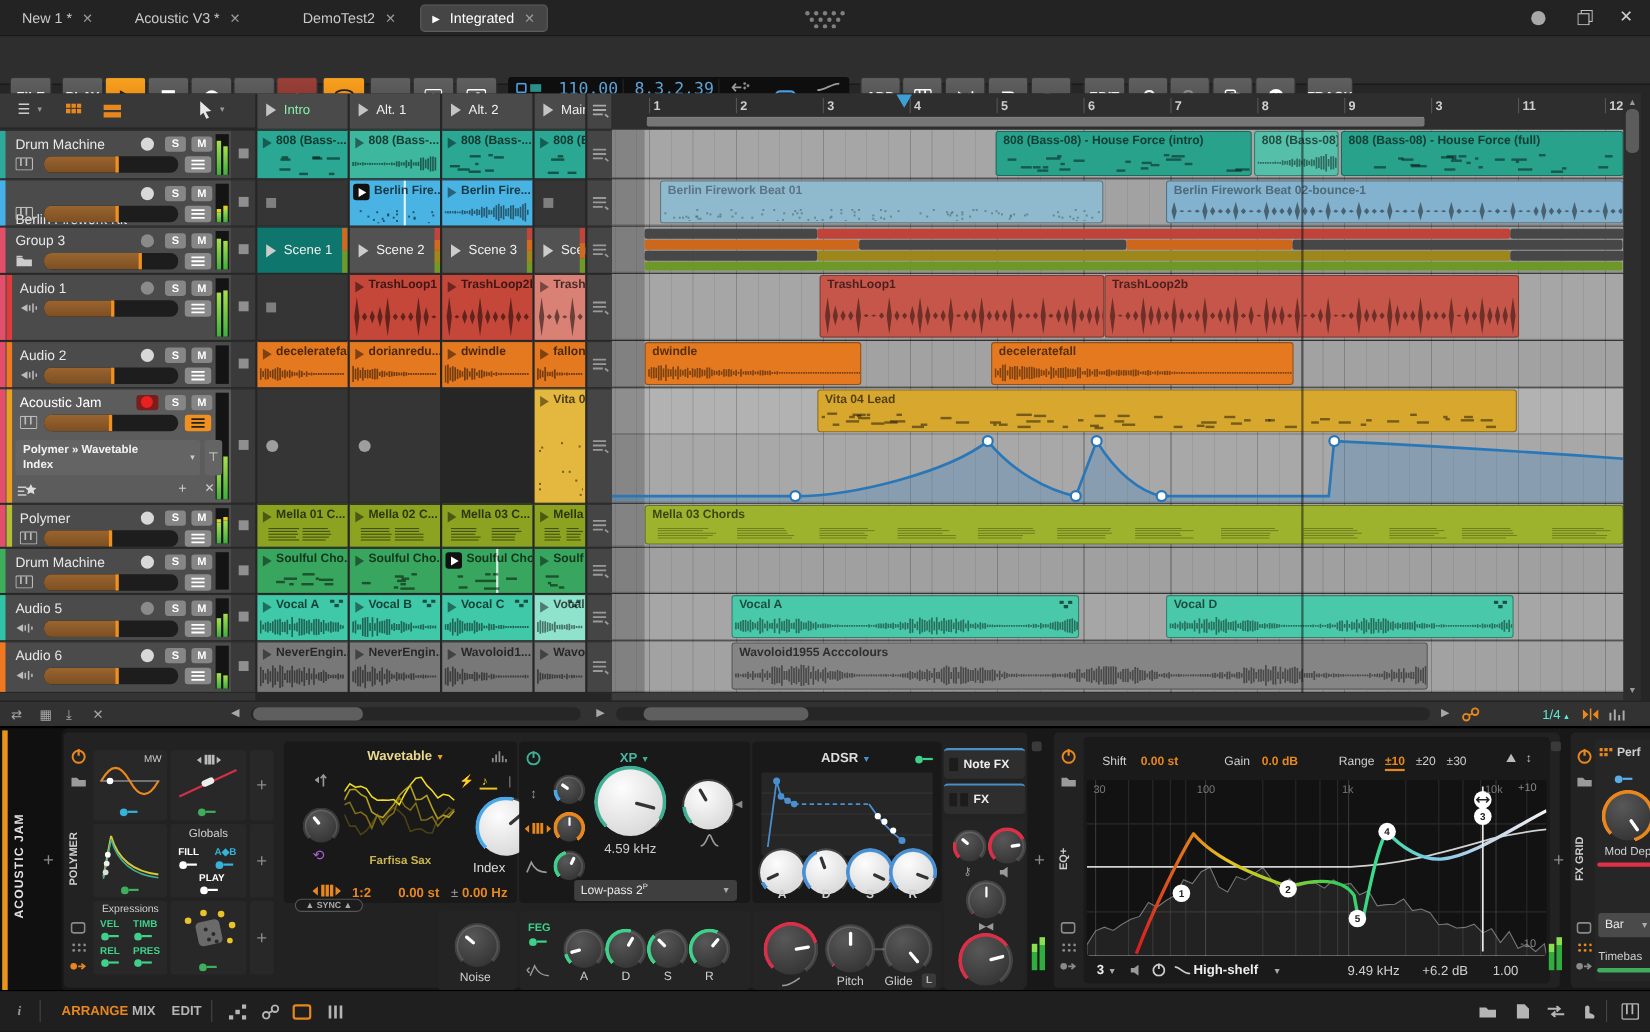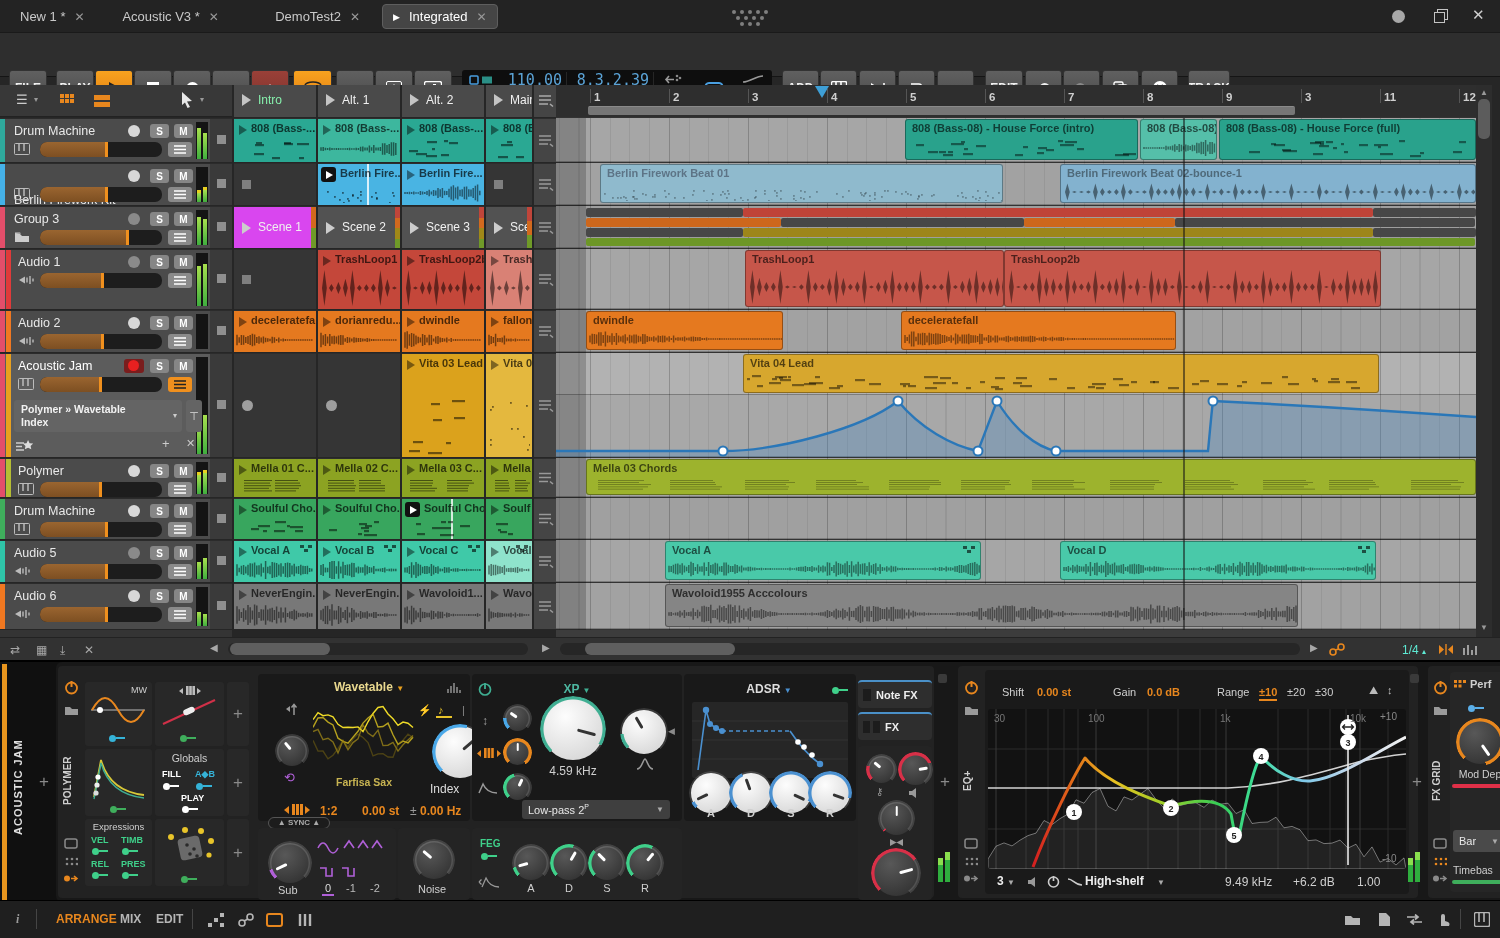--- a/index.html
+++ b/index.html
@@ -697,21 +697,21 @@
       <div style="position: absolute; left: 486px; top: 78px; width: 46px; height: 42px; background: rgb(53, 53, 53); overflow: hidden; border-top: 1px solid rgb(45, 45, 45);">
         <div style="position: absolute; left: 8px; top: 16px; width: 9px; height: 9px; background: rgb(127, 127, 127);"></div>
       </div>
       <div style="position: absolute; left: 534px; top: 78px; width: 22px; height: 42px; background: rgb(69, 69, 69); border-top: 1px solid rgb(45, 45, 45);">
         <svg width="22" height="42">
           <g transform="translate(0,13)">
             <path d="M5,3 h12 M5,7 h12 M5,11 h9 M16,11 l3,2.5" stroke="#999" stroke-width="1.6"></path>
           </g>
         </svg>
       </div>
-      <div style="position: absolute; left: 234px; top: 121px; width: 82px; height: 42px; background: #d946ef; overflow: hidden; border-top: 1px solid rgb(45, 45, 45);">
+      <div style="position: absolute; left: 234px; top: 121px; width: 82px; height: 42px; background: #0f766e; overflow: hidden; border-top: 1px solid rgb(45, 45, 45);">
         <div style="position: absolute; left: 8px; top: 15px; width: 0px; height: 0px; border-style: solid; border-width: 6px 0px 6px 9px; border-color: transparent transparent transparent rgb(204, 204, 204);"></div>
         <div style="position: absolute; left: 24px; top: 13px; color: rgb(240, 240, 240); font-size: 12px; white-space: nowrap;">Scene 1</div>
         <div style="position: absolute; right: 0px; top: 0px; width: 5px; height: 21px; background: rgb(210, 105, 30);"></div>
         <div style="position: absolute; right: 0px; top: 21px; width: 5px; height: 21px; background: rgb(111, 154, 40);"></div>
       </div>
       <div style="position: absolute; left: 318px; top: 121px; width: 82px; height: 42px; background: rgb(82, 82, 82); overflow: hidden; border-top: 1px solid rgb(45, 45, 45);">
         <div style="position: absolute; left: 8px; top: 15px; width: 0px; height: 0px; border-style: solid; border-width: 6px 0px 6px 9px; border-color: transparent transparent transparent rgb(204, 204, 204);"></div>
         <div style="position: absolute; left: 24px; top: 13px; color: rgb(240, 240, 240); font-size: 12px; white-space: nowrap;">Scene 2</div>
         <div style="position: absolute; right: 0px; top: 0px; width: 5px; height: 10.5px; background: rgb(192, 69, 58);"></div>
         <div style="position: absolute; right: 0px; top: 10.5px; width: 5px; height: 10.5px; background: rgb(210, 105, 30);"></div>
@@ -818,36 +818,20 @@
           <g transform="translate(0,13)">
             <path d="M5,3 h12 M5,7 h12 M5,11 h9 M16,11 l3,2.5" stroke="#999" stroke-width="1.6"></path>
           </g>
         </svg>
       </div>
       <div style="position: absolute; left: 234px; top: 268px; width: 82px; height: 104px; background: rgb(53, 53, 53); overflow: hidden; border-top: 1px solid rgb(45, 45, 45);">
         <div style="position: absolute; left: 8px; top: 46px; width: 11px; height: 11px; border-radius: 50%; background: rgb(158, 158, 158);"></div>
       </div>
       <div style="position: absolute; left: 318px; top: 268px; width: 82px; height: 104px; background: rgb(53, 53, 53); overflow: hidden; border-top: 1px solid rgb(45, 45, 45);">
         <div style="position: absolute; left: 8px; top: 46px; width: 11px; height: 11px; border-radius: 50%; background: rgb(158, 158, 158);"></div>
-      </div>
-      <div style="position: absolute; left: 402px; top: 268px; width: 82px; height: 104px; background: rgb(219, 162, 28); overflow: hidden; border-top: 1px solid rgb(45, 45, 45);">
-        <div style="position: absolute; left: 5px; top: 6px; width: 0px; height: 0px; border-style: solid; border-width: 5px 0px 5px 8px; border-color: transparent transparent transparent rgba(0, 0, 0, 0.45);"></div>
-        <div style="position: absolute; left: 17px; top: 3px; color: rgba(0, 0, 0, 0.68); font-size: 11px; font-weight: bold; white-space: nowrap;">Vita 03 Lead</div>
-        <div style="position: absolute; left: 2px; top: 19px; width: 78px; height: 82px;">
-          <svg width="78" height="82" style="display:block">
-            <rect x="50" y="44" width="11" height="2.2" fill="rgba(0,0,0,0.5)"></rect>
-            <rect x="5" y="77" width="11" height="2.2" fill="rgba(0,0,0,0.5)"></rect>
-            <rect x="42" y="69" width="5" height="2.2" fill="rgba(0,0,0,0.5)"></rect>
-            <rect x="24" y="79" width="14" height="2.2" fill="rgba(0,0,0,0.5)"></rect>
-            <rect x="48" y="27" width="13" height="2.2" fill="rgba(0,0,0,0.5)"></rect>
-            <rect x="27" y="30" width="9" height="2.2" fill="rgba(0,0,0,0.5)"></rect>
-            <rect x="9" y="68" width="10" height="2.2" fill="rgba(0,0,0,0.5)"></rect>
-            <rect x="29" y="46" width="9" height="2.2" fill="rgba(0,0,0,0.5)"></rect>
-          </svg>
-        </div>
       </div>
       <div style="position: absolute; left: 486px; top: 268px; width: 46px; height: 104px; background: rgb(228, 184, 62); overflow: hidden; border-top: 1px solid rgb(45, 45, 45);">
         <div style="position: absolute; left: 5px; top: 6px; width: 0px; height: 0px; border-style: solid; border-width: 5px 0px 5px 8px; border-color: transparent transparent transparent rgba(0, 0, 0, 0.45);"></div>
         <div style="position: absolute; left: 17px; top: 3px; color: rgba(0, 0, 0, 0.68); font-size: 11px; font-weight: bold; white-space: nowrap;">Vita 0</div>
         <div style="position: absolute; left: 2px; top: 19px; width: 42px; height: 82px;">
           <svg width="42" height="82" style="display:block">
             <rect x="39" y="76" width="1.8" height="1.8" fill="rgba(0,0,0,0.5)"></rect>
             <rect x="23" y="55" width="1.8" height="1.8" fill="rgba(0,0,0,0.5)"></rect>
             <rect x="2" y="66" width="1.8" height="1.8" fill="rgba(0,0,0,0.5)"></rect>
             <rect x="2" y="36" width="1.8" height="1.8" fill="rgba(0,0,0,0.5)"></rect>
@@ -1812,38 +1796,20 @@
             <rect x="8" y="0" width="3" height="11" fill="#e8871e"></rect>
             <rect x="12" y="0" width="3" height="11" fill="#e8871e"></rect>
             <rect x="16" y="0" width="3" height="11" fill="#e8871e"></rect>
           </svg>
         <div class="abs ora" style="left:62px;top:130px;font-size:12px;font-weight:bold">1:2</div>
         <div class="abs ora" style="left:104px;top:130px;font-size:12px;font-weight:bold">0.00 st</div>
         <div class="abs" style="left:152px;top:130px;color:#999;font-size:12px">±</div>
         <div class="abs ora" style="left:162px;top:130px;font-size:12px;font-weight:bold">0.00 Hz</div>
       </div>
       <div class="abs" style="left:210px;top:151px;width:62px;height:12px;background:#1c1c1c;border:1px solid #555;border-radius:6px;color:#aaa;font-size:8px;font-weight:bold;text-align:center;line-height:10px">▲ <span>SYNC</span> ▲</div>
-      <div class="sub" style="left:200px;top:162px;width:138px;height:72px">
-        <span class="knob" style="left: 12px; top: 15px; width: 40px; height: 40px;">
-            <i class="ring" style="background: conic-gradient(from 225deg, rgb(176, 96, 216) 26deg, rgba(255, 255, 255, 0.14) 26deg, rgba(255, 255, 255, 0.14) 270deg, transparent 270deg);"></i>
-            <i class="ind" style="background: rgb(255, 255, 255); transform: translateX(-50%) rotate(-115deg); transform-origin: 50% 15.2px; height: 12px; top: 4.8px;"></i>
-          </span>
-        <div class="abs dvtxt" style="left:20px;top:56px">Sub</div>
-        <svg class="abs" style="left:58px;top:10px" width="76" height="40">
-            <g stroke="#b060d8" fill="none" stroke-width="1.6">
-              <path d="M2,10 q5,-10 10,0 q5,10 10,0"></path>
-              <path d="M28,10 l5,-7 5,7 M42,10 l5,-7 5,7"></path>
-              <path d="M56,10 l5,-7 5,7"></path>
-              <path d="M4,30 h6 v8 h6 v-8 M26,30 h6 v8 h6 v-8"></path>
-            </g>
-          </svg>
-        <div class="abs" style="left:64px;top:54px;color:#ddd;font-size:11px;border-bottom:2px solid #b060d8;padding:0 3px">0</div>
-        <div class="abs" style="left:88px;top:54px;color:#bbb;font-size:11px">-1</div>
-        <div class="abs" style="left:112px;top:54px;color:#bbb;font-size:11px">-2</div>
-      </div>
       <div class="sub" style="left:340px;top:162px;width:72px;height:72px">
         <span class="knob" style="left: 17px; top: 13px; width: 38px; height: 38px;">
             <i class="ring" style="background: conic-gradient(from 225deg, rgb(136, 136, 136) 0deg, rgba(255, 255, 255, 0.14) 0deg, rgba(255, 255, 255, 0.14) 270deg, transparent 270deg);"></i>
             <i class="ind" style="background: rgb(255, 255, 255); transform: translateX(-50%) rotate(-50deg); transform-origin: 50% 14.44px; height: 11.4px; top: 4.56px;"></i>
           </span>
         <div class="abs dvtxt" style="left:20px;top:55px">Noise</div>
       </div>
 
       <div class="panel" style="left:414px;top:8px;width:210px;height:147px">
         <svg class="abs" style="left:6px;top:8px" width="14" height="14">
@@ -1960,20 +1926,41 @@
             <i class="ind" style="background: rgb(51, 51, 51); transform: translateX(-50%) rotate(115deg); transform-origin: 50% 15.2px; height: 12px; top: 4.8px;"></i>
           </span>
         <span class="knob light" style="left: 126px; top: 99px; width: 40px; height: 40px;">
             <i class="ring" style="background: conic-gradient(from 225deg, rgb(74, 144, 208) 240deg, rgba(255, 255, 255, 0.14) 240deg, rgba(255, 255, 255, 0.14) 270deg, transparent 270deg);"></i>
             <i class="ind" style="background: rgb(51, 51, 51); transform: translateX(-50%) rotate(110deg); transform-origin: 50% 15.2px; height: 12px; top: 4.8px;"></i>
           </span>
         <div class="abs dvtxt" style="left:7px;top:133px;width:40px;text-align:center;font-weight:bold">A</div>
         <div class="abs dvtxt" style="left:47px;top:133px;width:40px;text-align:center;font-weight:bold">D</div>
         <div class="abs dvtxt" style="left:87px;top:133px;width:40px;text-align:center;font-weight:bold">S</div>
         <div class="abs dvtxt" style="left:126px;top:133px;width:40px;text-align:center;font-weight:bold">R</div>
+      </div>
+      <div class="sub" style="left:626px;top:162px;width:172px;height:72px">
+        <span class="knob" style="left: 12px; top: 12px; width: 46px; height: 46px;">
+            <i class="ring" style="background: conic-gradient(from 225deg, rgb(216, 48, 72) 210deg, rgba(255, 255, 255, 0.14) 210deg, rgba(255, 255, 255, 0.14) 280deg, transparent 280deg);"></i>
+            <i class="ind" style="background: rgb(255, 255, 255); transform: translateX(-50%) rotate(80deg); transform-origin: 50% 17.48px; height: 13.8px; top: 5.52px;"></i>
+          </span>
+        <svg class="abs" style="left:26px;top:60px" width="18" height="9">
+            <path d="M1,8 C8,8 13,4 17,1" stroke="#999" fill="none" stroke-width="1.5"></path>
+          </svg>
+        <span class="knob" style="left: 68px; top: 14px; width: 42px; height: 42px;">
+            <i class="ring" style="background: conic-gradient(from 225deg, rgb(216, 48, 72) 3deg, rgba(255, 255, 255, 0.14) 3deg, rgba(255, 255, 255, 0.14) 270deg, transparent 270deg);"></i>
+            <i class="ind" style="background: rgb(255, 255, 255); transform: translateX(-50%) rotate(0deg); transform-origin: 50% 15.96px; height: 12.6px; top: 5.04px;"></i>
+          </span>
+        <div class="abs dvtxt" style="left:68px;top:58px;width:42px;text-align:center">Pitch</div>
+        <div class="abs" style="left:110px;top:34px;width:10px;height:2px;background:#555"></div>
+        <span class="knob" style="left: 120px; top: 14px; width: 42px; height: 42px;">
+            <i class="ring" style="background: conic-gradient(from 225deg, rgb(136, 136, 136) 0deg, rgba(255, 255, 255, 0.14) 0deg, rgba(255, 255, 255, 0.14) 270deg, transparent 270deg);"></i>
+            <i class="ind" style="background: rgb(255, 255, 255); transform: translateX(-50%) rotate(140deg); transform-origin: 50% 15.96px; height: 12.6px; top: 5.04px;"></i>
+          </span>
+        <div class="abs dvtxt" style="left:112px;top:58px;width:42px;text-align:center">Glide</div>
+        <div class="abs" style="left:154px;top:57px;width:13px;height:13px;background:#3a3a3a;border-radius:3px;color:#bbb;font-size:9px;font-weight:bold;text-align:center;line-height:13px">L</div>
       </div>
 
       <div class="sub" style="left:800px;top:14px;width:74px;height:28px;border-top:2px solid #4a90c8;background:#2e2e2e;display:flex;align-items:center">
         <span style="width:8px;height:12px;background:#1c1c1c;margin:0 5px"></span>
           <span style="color:#eee;font-size:11px;font-weight:bold">Note FX</span>
       </div>
       <div class="sub" style="left:800px;top:46px;width:74px;height:28px;border-top:2px solid #4a90c8;background:#2e2e2e;display:flex;align-items:center">
         <span style="width:7px;height:12px;background:#1c1c1c;margin:0 3px 0 5px"></span>
           <span style="width:7px;height:12px;background:#1c1c1c;margin-right:5px"></span>
           <span style="color:#eee;font-size:11px;font-weight:bold">FX</span>

